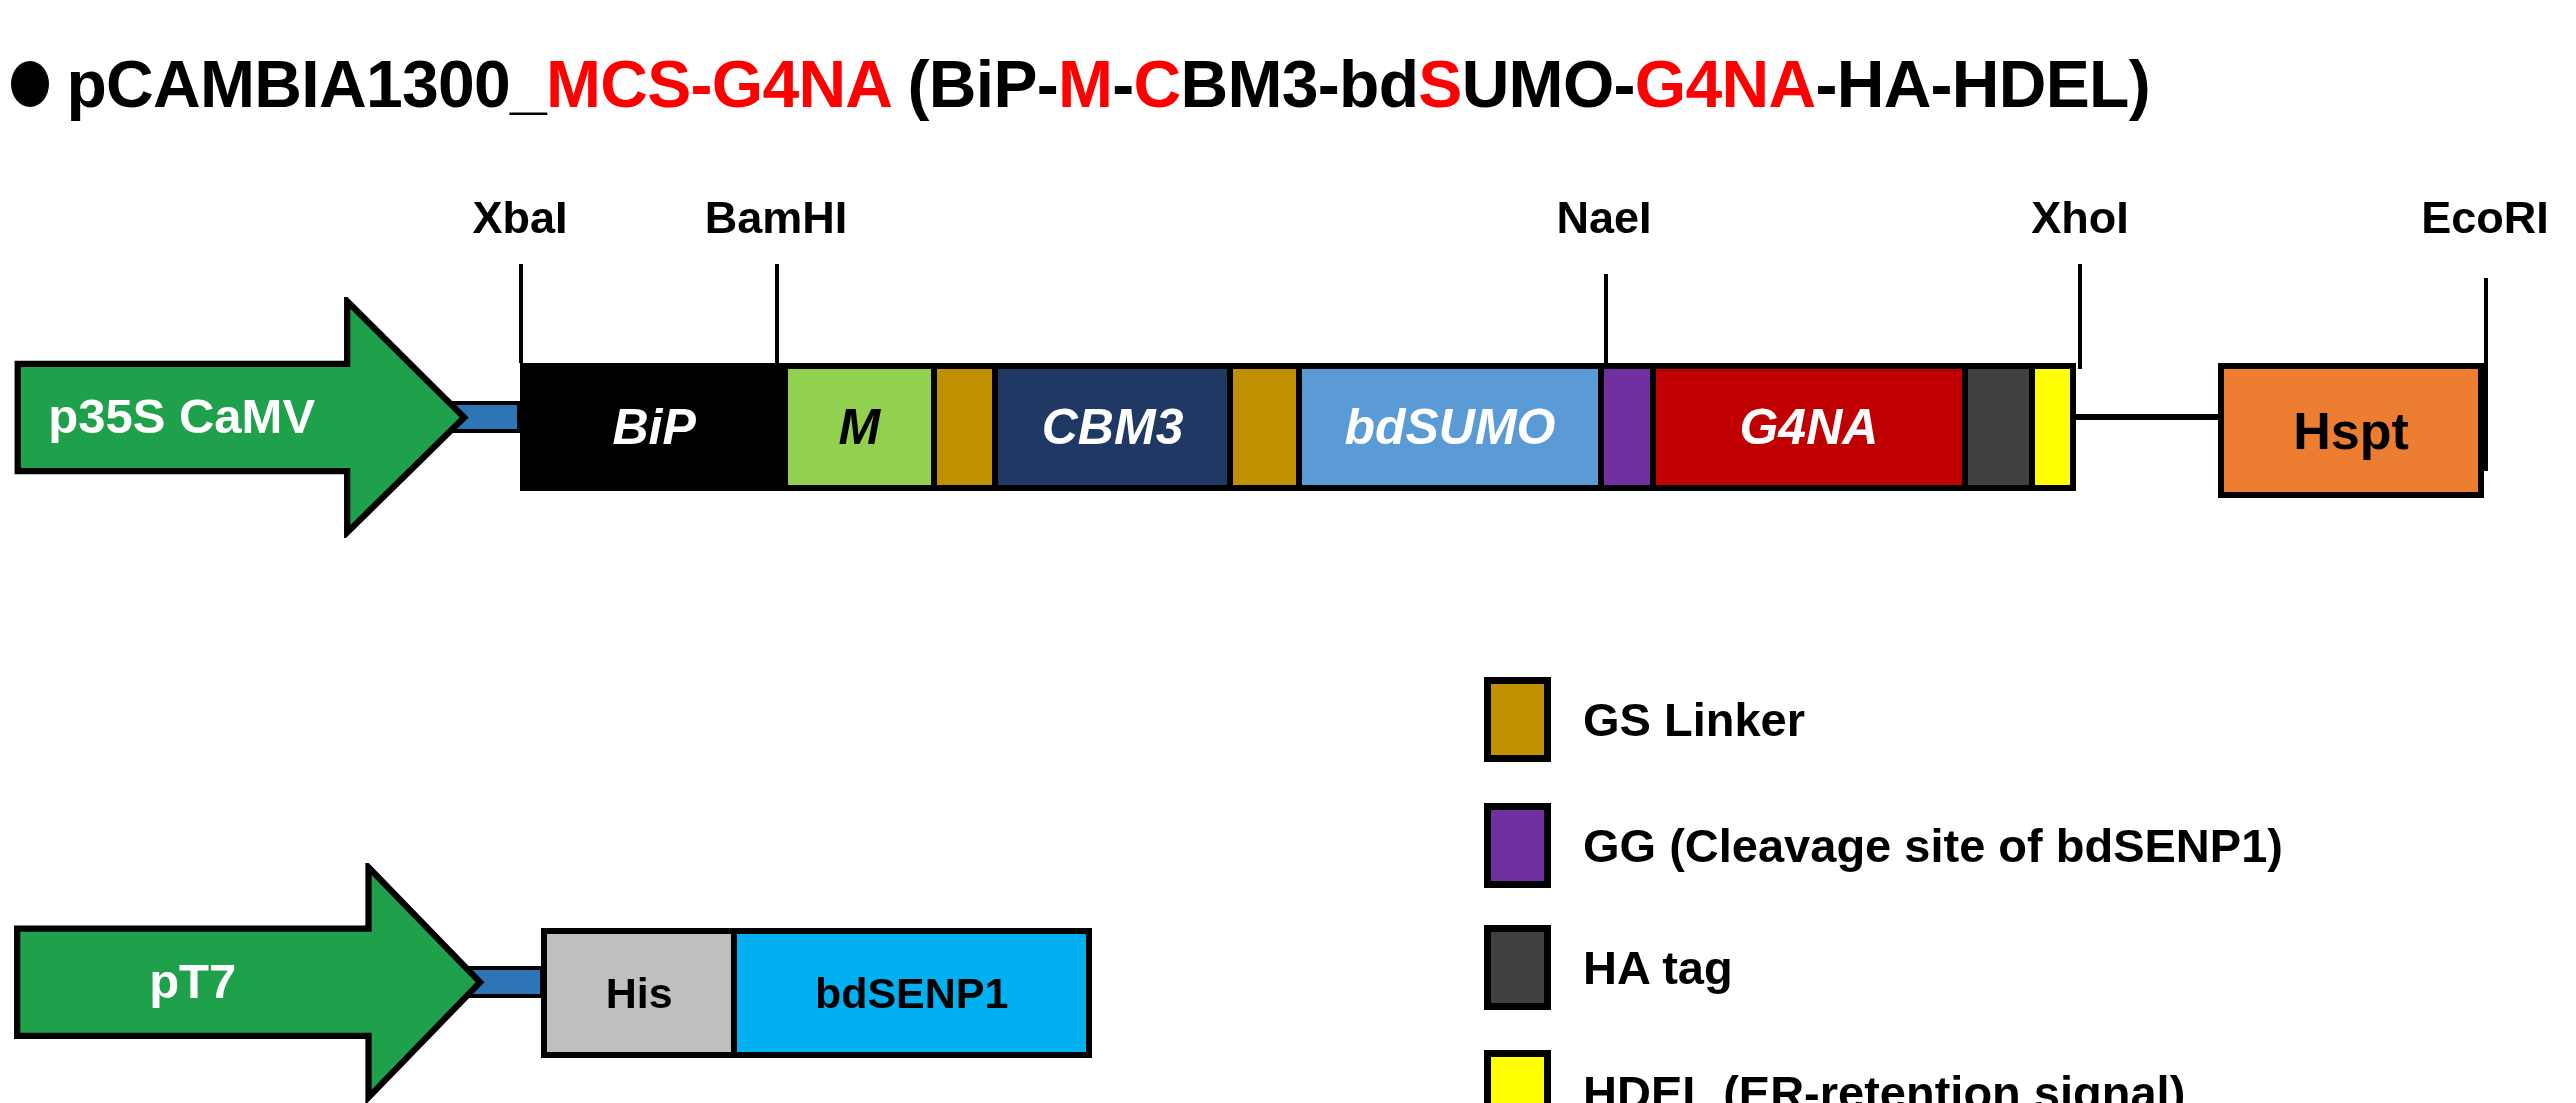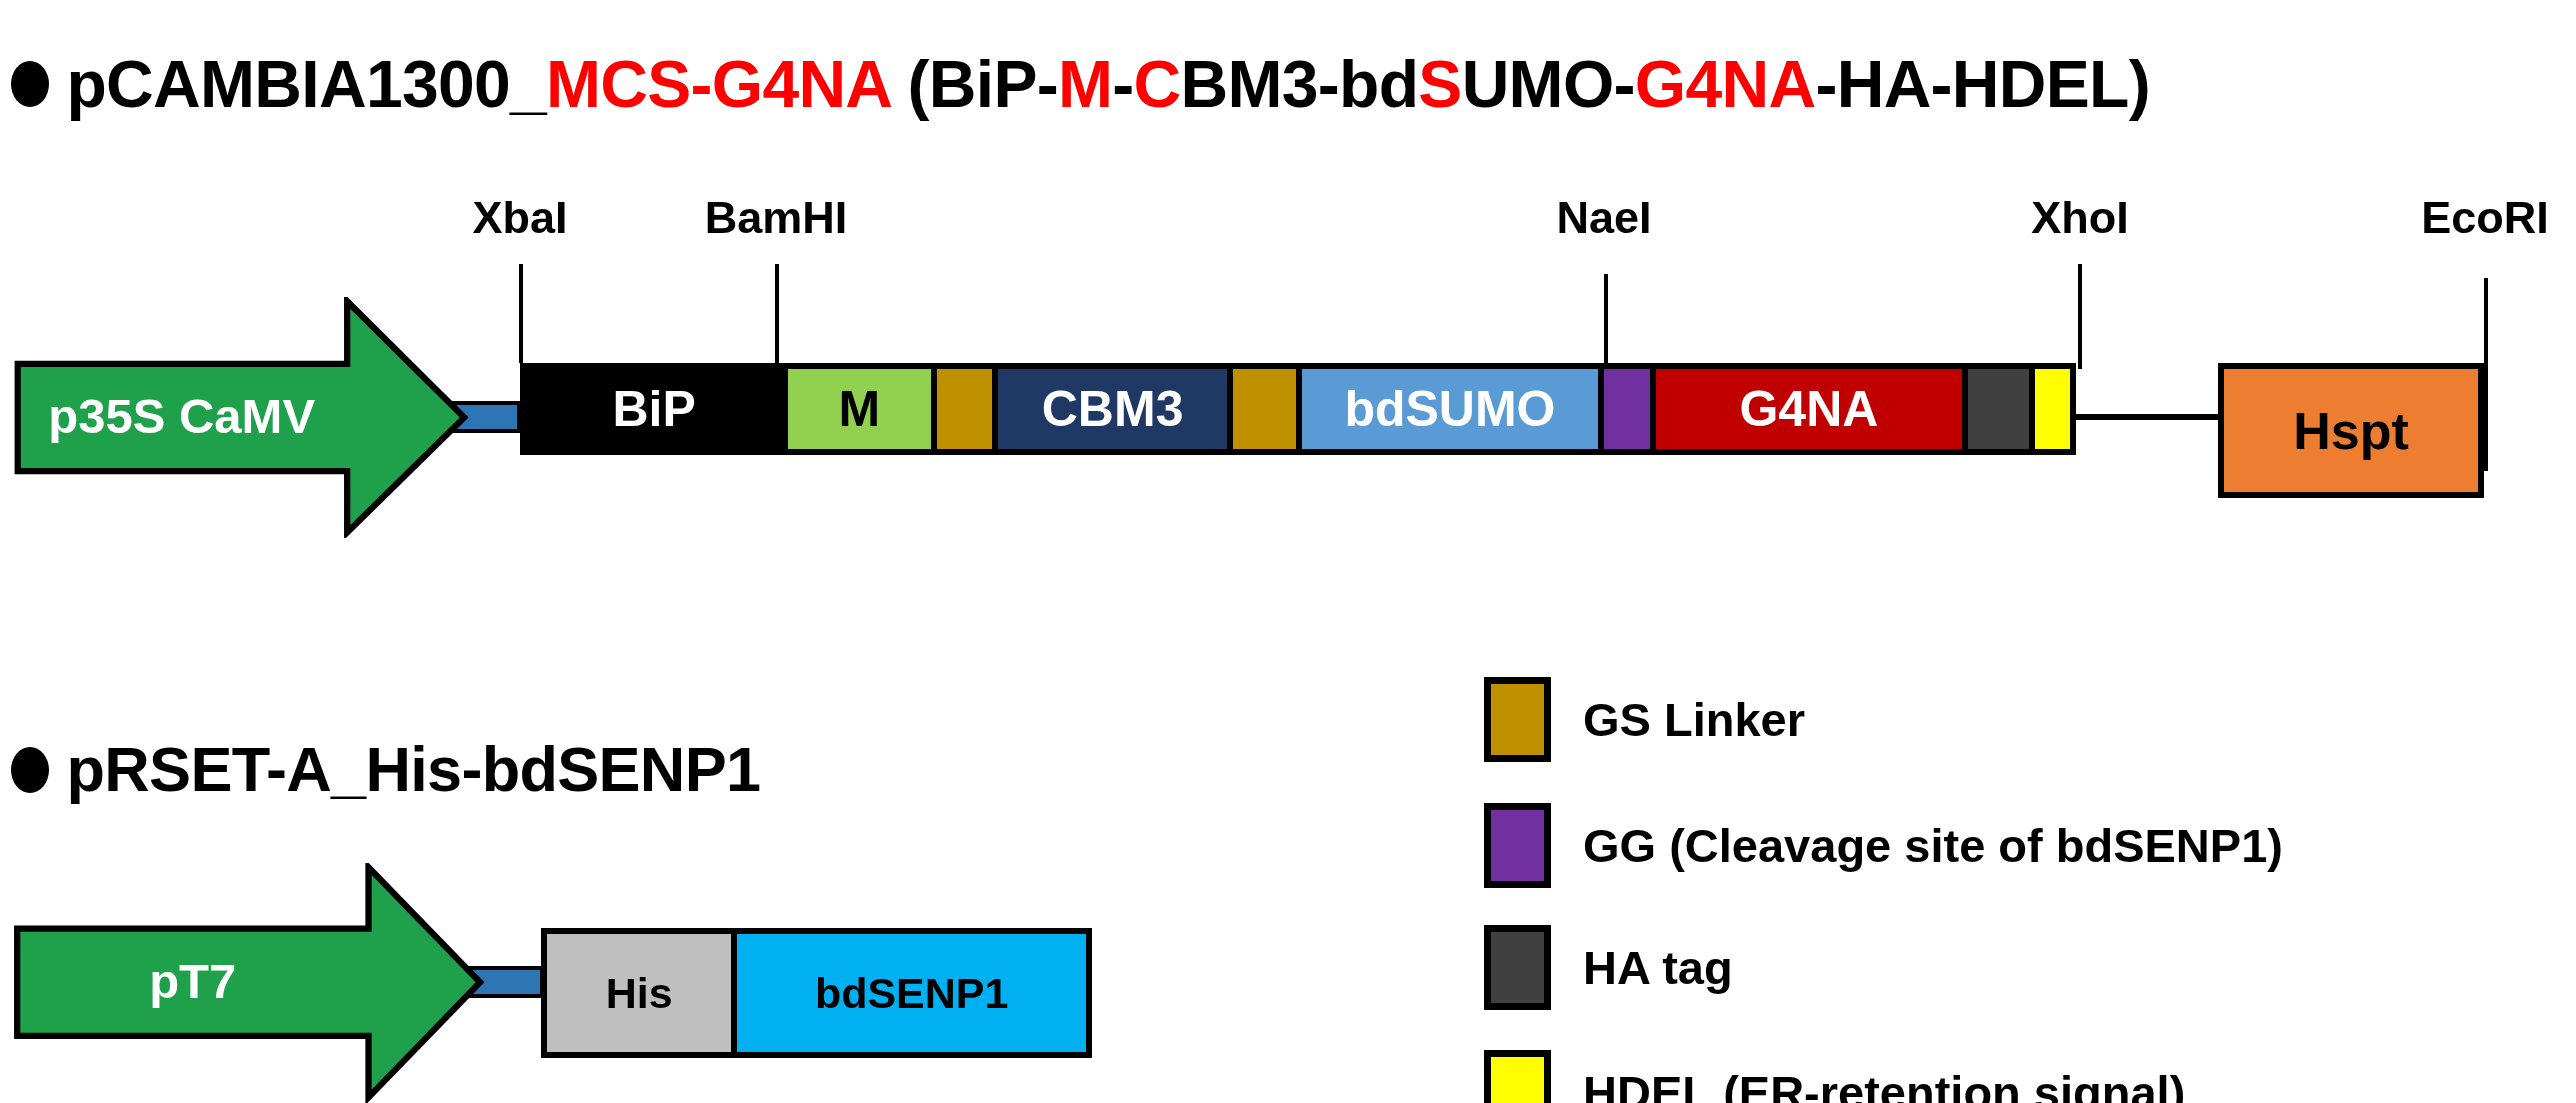--- a/index.html
+++ b/index.html
@@ -26,22 +26,22 @@
   #arrow1-svg{left:12.6px;top:253px;width:458px;height:241px;}
   #arrow2-svg{left:12.6px;top:819px;width:481px;height:240px;}
   .arrow-label{position:absolute;display:flex;align-items:center;justify-content:center;
     color:#fff;font-size:49px;line-height:1;}
   #arrow1-label{left:16.7px;top:319px;width:330px;height:107px;}
   #arrow2-label{left:16.7px;top:884px;width:352px;height:107px;}
   .connector{position:absolute;background:#2E75B6;border:4.2px solid #000;box-sizing:border-box;}
   #connector1{left:450px;top:357px;width:71px;height:32px;}
   #connector2{left:453px;top:922px;width:91px;height:32px;}
   
-  #gene-bar{position:absolute;left:520px;top:319px;width:1556px;height:92px;
-    box-sizing:border-box;border:6.3px solid #000;display:flex;}
+  #gene-bar{position:absolute;left:520px;top:319px;width:1556px;height:128px;
+    box-sizing:border-box;border:6.3px solid #000;display:flex;font-style:italic;}
   #gene-bar > div{display:flex;align-items:center;justify-content:center;
     font-size:50px;line-height:1;box-sizing:border-box;}
   #gene-bar > div + div{border-left:6.3px solid #000;}
   .seg-bip   {flex:0 0 16.6%;background:#000000;color:#fff;}
   .seg-m     {flex:0 0 9.6%; background:#92D050;color:#000;}
   .seg-gs1   {flex:0 0 4.0%; background:#BF9000;}
   .seg-cbm3  {flex:0 0 15.2%;background:#1F3864;color:#fff;}
   .seg-gs2   {flex:0 0 4.5%; background:#BF9000;}
   .seg-bdsumo{flex:0 0 19.5%;background:#5B9BD5;color:#fff;}
   .seg-gg    {flex:0 0 3.4%; background:#7030A0;}
@@ -110,24 +110,20 @@
     <div class="seg-bdsumo">bdSUMO</div>
     <div class="seg-gg"></div>
     <div class="seg-g4na">G4NA</div>
     <div class="seg-ha"></div>
     <div class="seg-hdel"></div>
   </div>
 
   <div id="bar-hspt-line"></div>
   <div id="hspt-box">Hspt</div>
 
-  <div class="sec-title" style="left:10.5px;top:694px;">
-    <div class="bullet"></div>
-    <div class="t2-text">pRSET-A_His-bdSENP1</div>
-  </div>
 
   <div class="connector" id="connector2"></div>
   <svg class="arrow-svg" id="arrow2-svg" viewBox="0 0 690 344">
     <polygon points="6,94 510,94 510,6 670,171 510,336 510,248 6,248" fill="#1FA04A" stroke="#000" stroke-width="9" stroke-linejoin="miter"></polygon>
   </svg>
   <div class="arrow-label" id="arrow2-label">pT7</div>
 
   <div id="c2-boxes">
     <div class="box-his">His</div>
     <div class="box-bdsenp1">bdSENP1</div>

